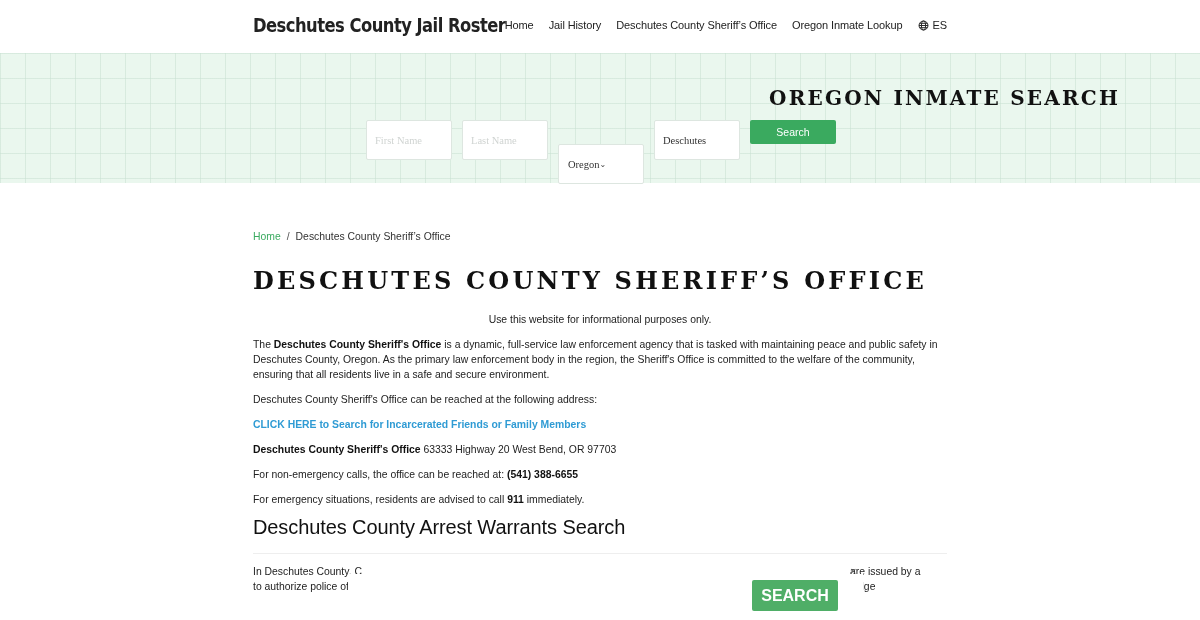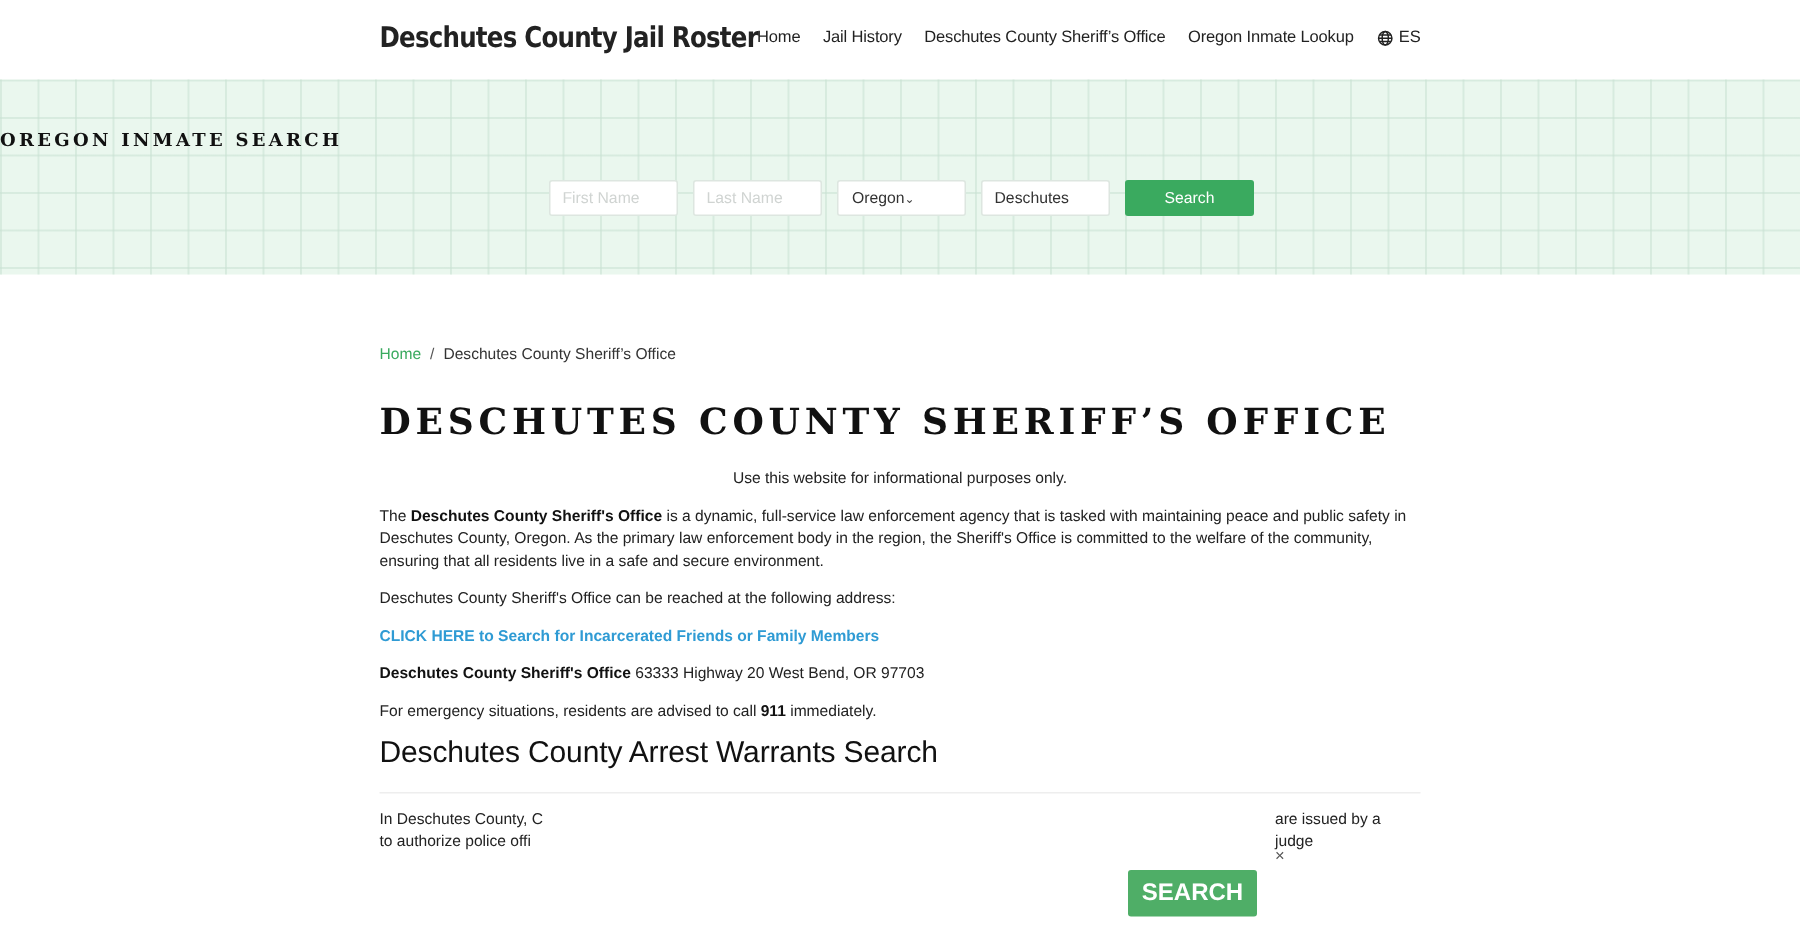--- a/index.html
+++ b/index.html
@@ -12,25 +12,25 @@
     .nav a { color: #222; text-decoration: none; white-space: nowrap; letter-spacing: -0.1px; }
     .nav .lang { display: flex; align-items: center; gap: 4px; }
     .nav svg { width: 11px; height: 11px; }
 
     .hero { position: absolute; top: 53px; left: 0; width: 1200px; height: 130px;
       background-color: #eaf7ee;
       background-image:
         linear-gradient(to right, rgba(200,225,210,0.55) 1px, transparent 1px),
         linear-gradient(to bottom, rgba(200,225,210,0.55) 1px, transparent 1px);
       background-size: 25px 25px; }
-    .hero-title { position: absolute; top: 33px; left: 0; width: 1120px; text-align: left; font-family: "DejaVu Serif", serif; font-weight: bold; font-size: 12px; letter-spacing: 2.2px; color: #111; }
+    .hero-title { position: absolute; top: 33px; left: 0; width: 1120px; text-align: right; font-family: "DejaVu Serif", serif; font-weight: bold; font-size: 20px; letter-spacing: 2.2px; color: #111; }
     .search-row { position: absolute; top: 67px; left: 366px; display: flex; gap: 10px; }
-    .search-row input, .search-row .select { width: 86px; height: 24px; border: 1px solid #dde6e0; border-radius: 2px; background: #fff; font-size: 10.5px; padding: 0 8px; color: #333; font-family: Liberation Sans, sans-serif; }
+    .search-row input, .search-row .select { width: 86px; height: 40px; border: 1px solid #dde6e0; border-radius: 2px; background: #fff; font-size: 10.5px; padding: 0 8px; color: #333; font-family: Liberation Serif, serif; }
     .search-row input::placeholder { color: #d0d4d2; }
-    .search-row .select { display: flex; align-items: center; padding: 0 9px; }
+    .search-row .select { display: flex; align-items: center; padding: 0 9px; margin-top: 24px; }
     .search-row .select .chev { font-size: 8px; color: #444; }
     .search-btn { width: 86px; height: 24px; border: none; border-radius: 2px; background: #3aaa5f; color: #fff; font-size: 10.5px; font-family: "Liberation Sans", sans-serif; }
 
     .content { position: absolute; left: 253px; top: 229px; width: 694px; font-size: 10.4px; line-height: 15px; color: #222; }
     .breadcrumb { font-size: 10.4px; color: #333; }
     .breadcrumb .home { color: #3aaa5f; text-decoration: none; }
     .breadcrumb .sep { margin: 0 6px; color: #555; }
     h1.page-title { margin-top: 22px; font-family: "DejaVu Serif", serif; font-size: 24px; font-weight: bold; letter-spacing: 3.2px; color: #111; line-height: 30px; }
     .content p { margin-top: 10px; }
     .content p.first { margin-top: 16px; text-align: center; }
@@ -93,20 +93,21 @@
   <p class="first">Use this website for informational purposes only.</p>
 
   <p><span>The </span><b>Deschutes County Sheriff's Office</b><span> is a dynamic, full-service law enforcement agency that is tasked with maintaining peace and public safety in Deschutes County, Oregon. As the primary law enforcement body in the region, the Sheriff's Office is committed to the welfare of the community, ensuring that all residents live in a safe and secure environment.</span></p>
 
   <p>Deschutes County Sheriff's Office can be reached at the following address:</p>
 
   <p><a href="#" class="cta">CLICK HERE to Search for Incarcerated Friends or Family Members</a></p>
 
   <p><b>Deschutes County Sheriff's Office</b><span> 63333 Highway 20 West Bend, OR 97703</span></p>
 
+  <p><span>For non-emergency calls, the office can be reached at: </span><b>(541) 388-6655</b></p>
 
   <p><span>For emergency situations, residents are advised to call </span><b>911</b><span> immediately.</span></p>
 
 
   <h2 class="section">Deschutes County Arrest Warrants Search</h2>
 
   <div class="divider"></div>
 
   <p class="warrant-text" style="position:relative;">
     <span>In Deschutes County, C</span><span style="position:absolute; left:597px; top:0;">are issued by a judge</span><br>

